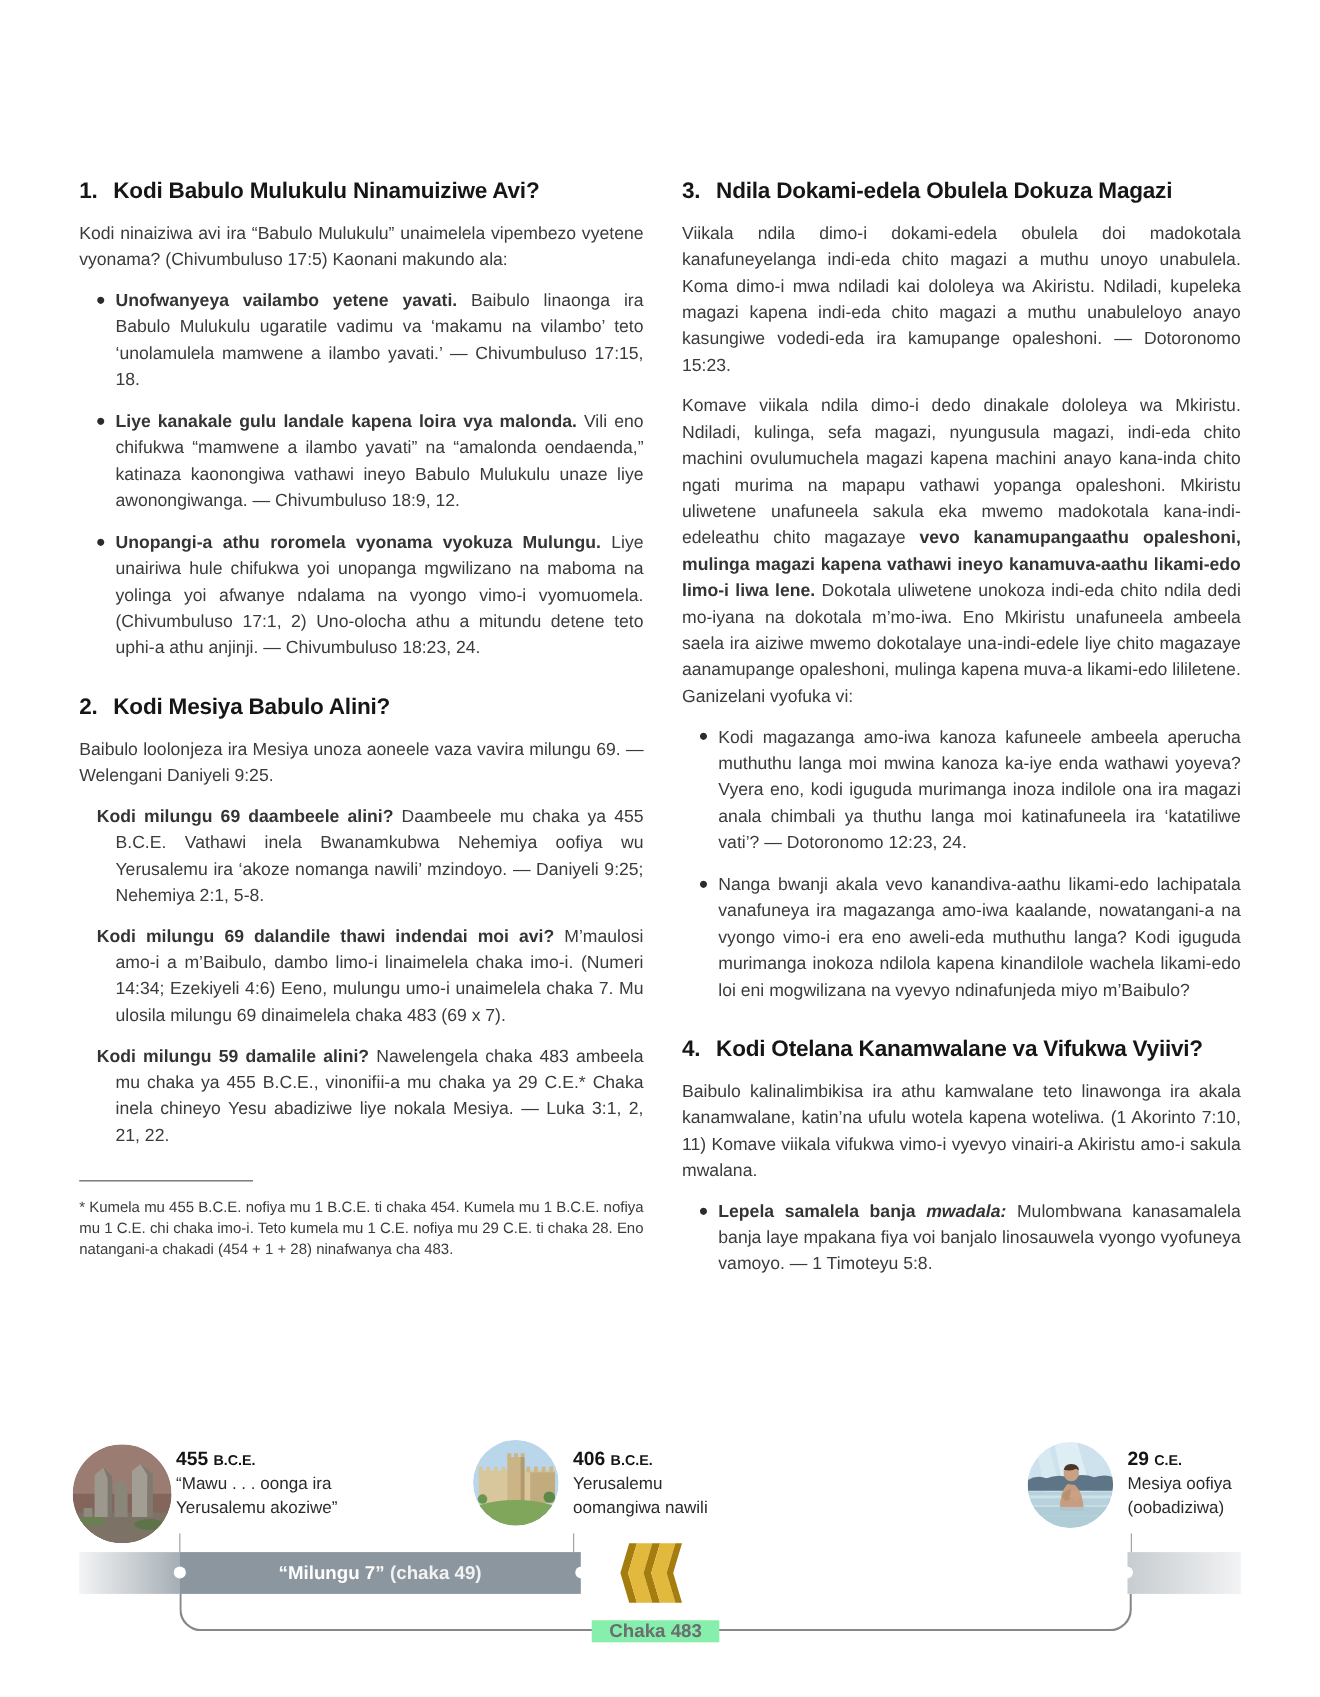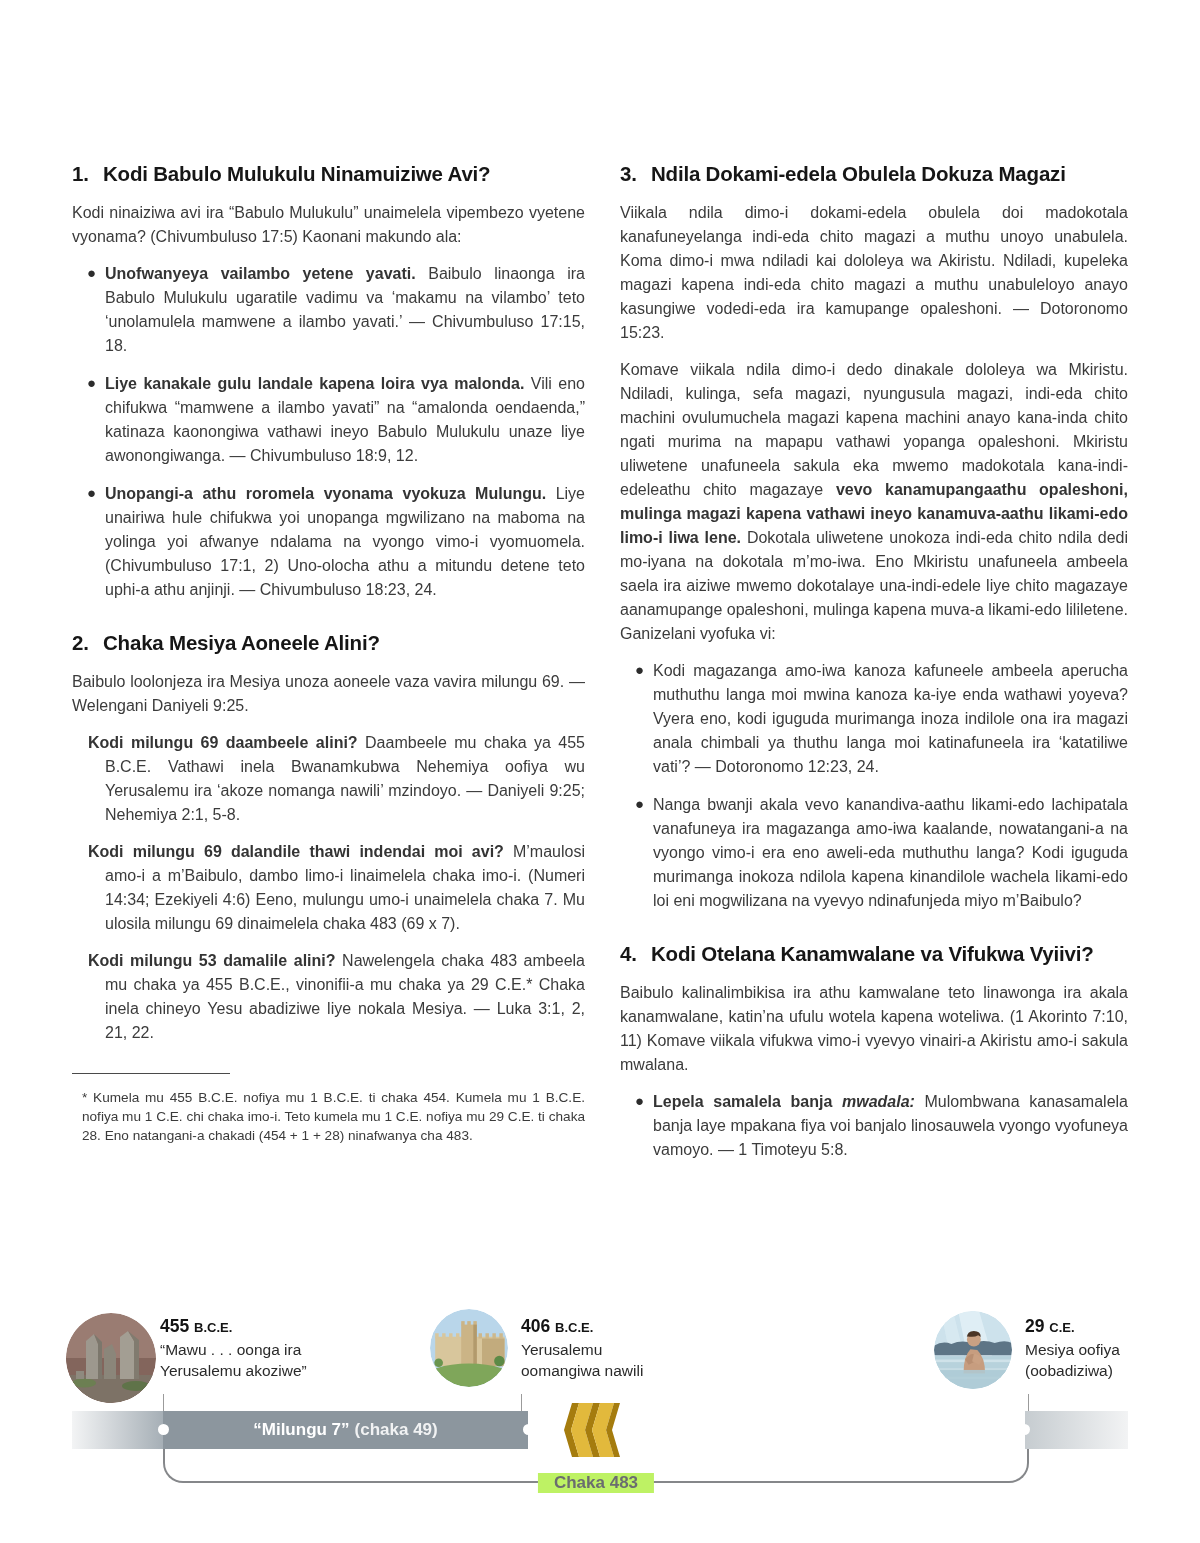--- a/index.html
+++ b/index.html
@@ -14,21 +14,21 @@
      margin:27px 0 14px;letter-spacing:-0.2px;}
   .h:first-child{margin-top:0;}
   .h .num{flex:none;width:31px;}
   .para{margin:0 0 13px;text-align:justify;}
   .bullet{position:relative;padding-left:33px;margin:0 0 14px;text-align:justify;}
   .bullet .dot{position:absolute;left:15px;top:-1px;font-size:15px;color:#2c2c2c;}
   .qa{padding-left:33px;text-indent:-17px;margin:0 0 13px;text-align:justify;}
   .b{font-weight:bold;color:#343434;}
   .bi{font-weight:bold;font-style:italic;color:#343434;}
   .fnrule{border:none;border-top:1px solid #4a4a4a;width:158px;margin:28px 0 12px 0;}
-  .fn{font-size:13.6px;line-height:19px;text-align:justify;color:#3b3b3b;margin-left:10px;}
+  .fn{font-size:13.6px;line-height:19px;text-align:justify;color:#3b3b3b;}
 
   
   .timeline{position:absolute;left:0;top:1293px;width:1200px;height:250px;}
   .ev-img{position:absolute;border-radius:50%;overflow:hidden;}
   .ev-img svg{display:block;width:100%;height:100%;}
   #ev1-img{left:66px;top:20px;width:90px;height:90px;}
   #ev2-img{left:430px;top:16px;width:78px;height:78px;}
   #ev3-img{left:934px;top:18px;width:78px;height:78px;}
   .ev-text{position:absolute;font-size:15.5px;line-height:21px;color:#2a2a2a;}
   #ev1-text{left:160px;top:22px;}
@@ -47,21 +47,21 @@
             color:#fff;font-size:17px;font-weight:bold;white-space:nowrap;}
   .segGold .seglabel{padding-left:70px;}
   .lab-rest{font-weight:bold;opacity:.88;margin-left:5px;}
   .dotw{position:absolute;width:11px;height:11px;border-radius:50%;background:#fff;top:131px;z-index:3;}
   #dot1{left:158px;} #dot2{left:523px;} #dot3{left:1019px;}
   .break{position:absolute;left:560px;top:108px;width:64px;height:58px;z-index:2;}
   .brace{position:absolute;left:163px;top:156px;width:862px;height:32px;
          border-left:2px solid #85878a;border-right:2px solid #85878a;
          border-bottom:2px solid #85878a;border-radius:0 0 20px 20px;}
   .brace-label{position:absolute;left:50%;bottom:-12px;transform:translateX(-50%);
-               background:#bef264;padding:0 16px;font-weight:bold;font-size:17px;
+               background:#86efac;padding:0 16px;font-weight:bold;font-size:17px;
                color:#6b6d6f;white-space:nowrap;}
 </style>
 </head>
 <body>
 
 <div class="page">
 
 
   <div class="col col-left">
 
@@ -79,32 +79,32 @@
       <span class="dot">●</span>
       <span class="b">Liye kanakale gulu landale kapena loira vya malonda.</span><span> Vili eno chifukwa “mamwene a ilambo yavati” na “amalonda oendaenda,” katinaza kaonongiwa vathawi ineyo Babulo Mulukulu unaze liye awonongiwanga. — Chivumbuluso 18:9, 12.</span>
     </div>
     <div class="bullet">
       <span class="dot">●</span>
       <span class="b">Unopangi-a athu roromela vyonama vyokuza Mulungu.</span><span> Liye unairiwa hule chifukwa yoi unopanga mgwilizano na maboma na yolinga yoi afwanye ndalama na vyongo vimo-i vyomuomela. (Chivumbuluso 17:1, 2) Uno-olocha athu a mitundu detene teto uphi-a athu anjinji. — Chivumbuluso 18:23, 24.</span>
     </div>
 
     <div class="h">
       <span class="num">2.</span>
-      <span class="txt">Chaka Mesiya Aoneele Alini?</span>
+      <span class="txt">Kodi Mesiya Babulo Alini?</span>
     </div>
     <p class="para">Baibulo loolonjeza ira Mesiya unoza aoneele vaza vavira milungu 69. — Welengani Daniyeli 9:25.</p>
 
     <div class="qa">
       <span class="b">Kodi milungu 69 daambeele alini?</span><span> Daambeele mu chaka ya 455 B.C.E. Vathawi inela Bwanamkubwa Nehemiya oofiya wu Yerusalemu ira ‘akoze nomanga nawili’ mzindoyo. — Daniyeli 9:25; Nehemiya 2:1, 5-8.</span>
     </div>
     <div class="qa">
       <span class="b">Kodi milungu 69 dalandile thawi indendai moi avi?</span><span> M’maulosi amo-i a m’Baibulo, dambo limo-i linaimelela chaka imo-i. (Numeri 14:34; Ezekiyeli 4:6) Eeno, mulungu umo-i unaimelela chaka 7. Mu ulosila milungu 69 dinaimelela chaka 483 (69 x 7).</span>
     </div>
     <div class="qa">
-      <span class="b">Kodi milungu 53 damalile alini?</span><span> Nawelengela chaka 483 ambeela mu chaka ya 455 B.C.E., vinonifii-a mu chaka ya 29 C.E.* Chaka inela chineyo Yesu abadiziwe liye nokala Mesiya. — Luka 3:1, 2, 21, 22.</span>
+      <span class="b">Kodi milungu 59 damalile alini?</span><span> Nawelengela chaka 483 ambeela mu chaka ya 455 B.C.E., vinonifii-a mu chaka ya 29 C.E.* Chaka inela chineyo Yesu abadiziwe liye nokala Mesiya. — Luka 3:1, 2, 21, 22.</span>
     </div>
 
     <hr class="fnrule">
     <p class="fn">* Kumela mu 455 B.C.E. nofiya mu 1 B.C.E. ti chaka 454. Kumela mu 1 B.C.E. nofiya mu 1 C.E. chi chaka imo-i. Teto kumela mu 1 C.E. nofiya mu 29 C.E. ti chaka 28. Eno natangani-a chakadi (454 + 1 + 28) ninafwanya cha 483.</p>
   </div>
 
   <div class="col col-right">
 
     <div class="h">
       <span class="num">3.</span>

